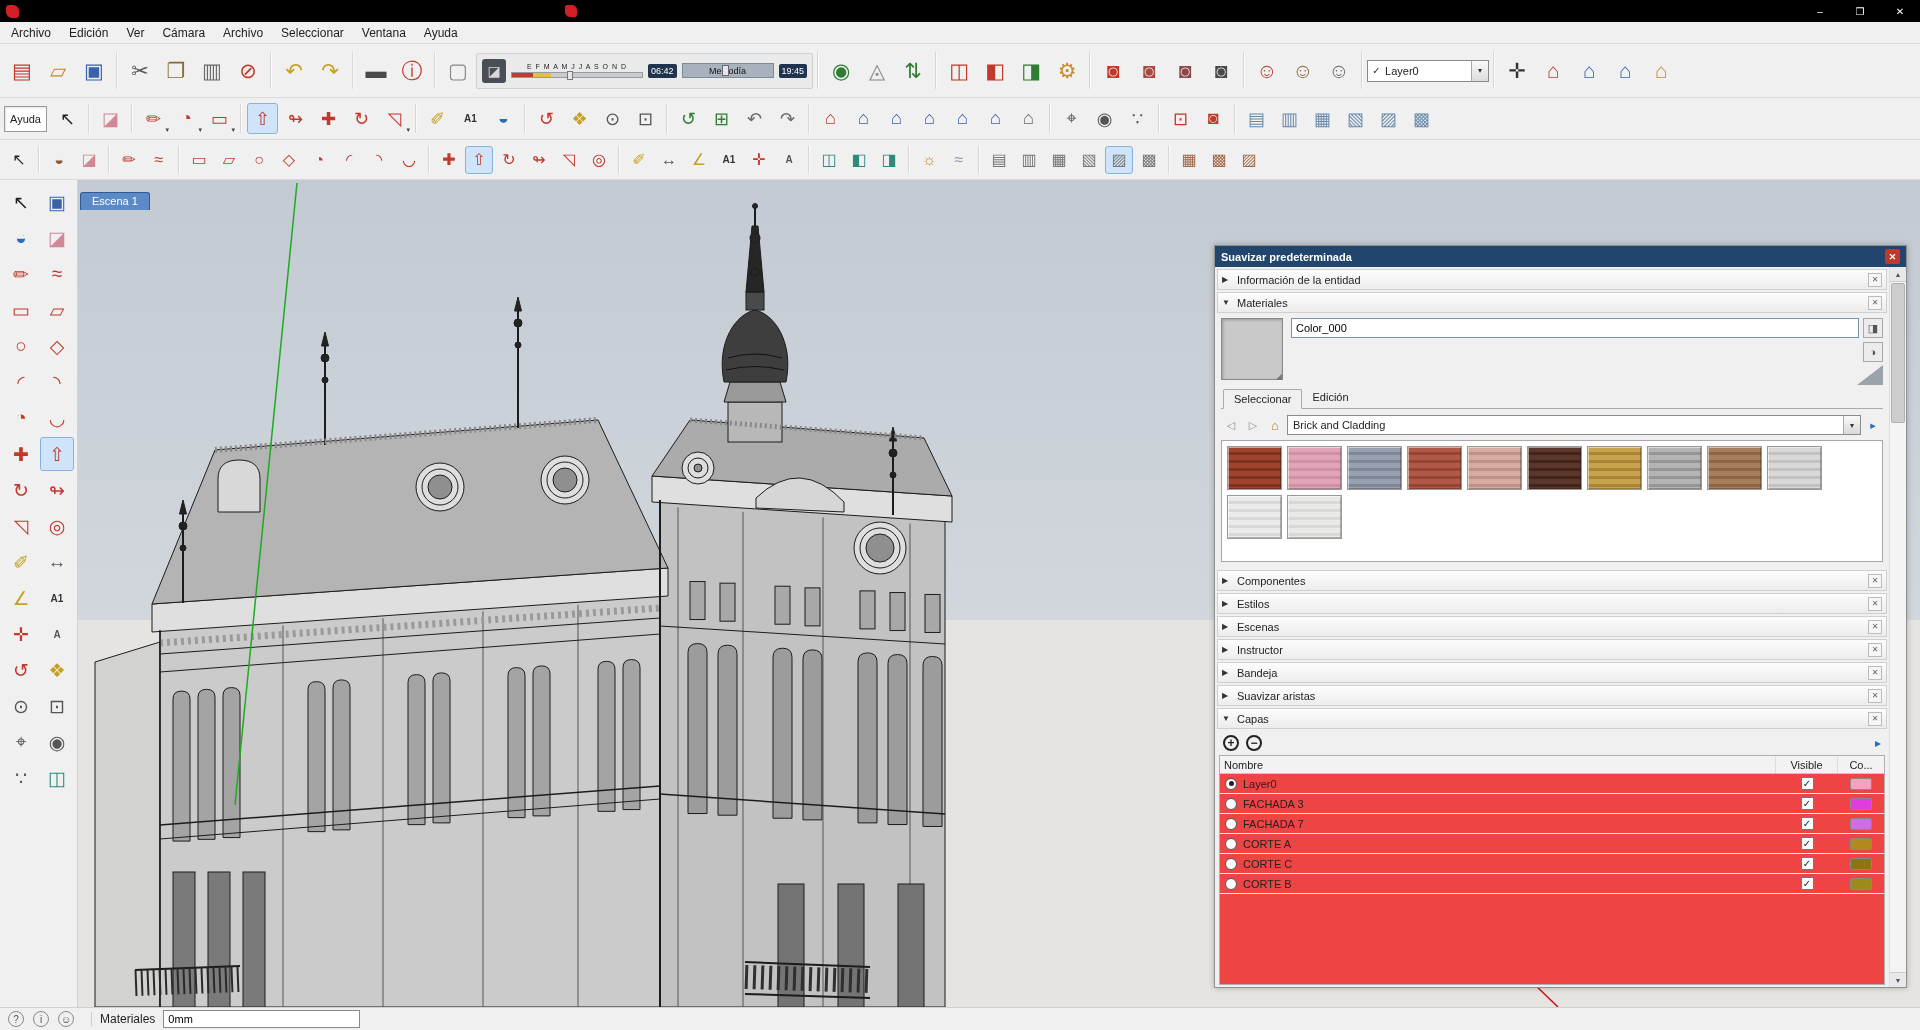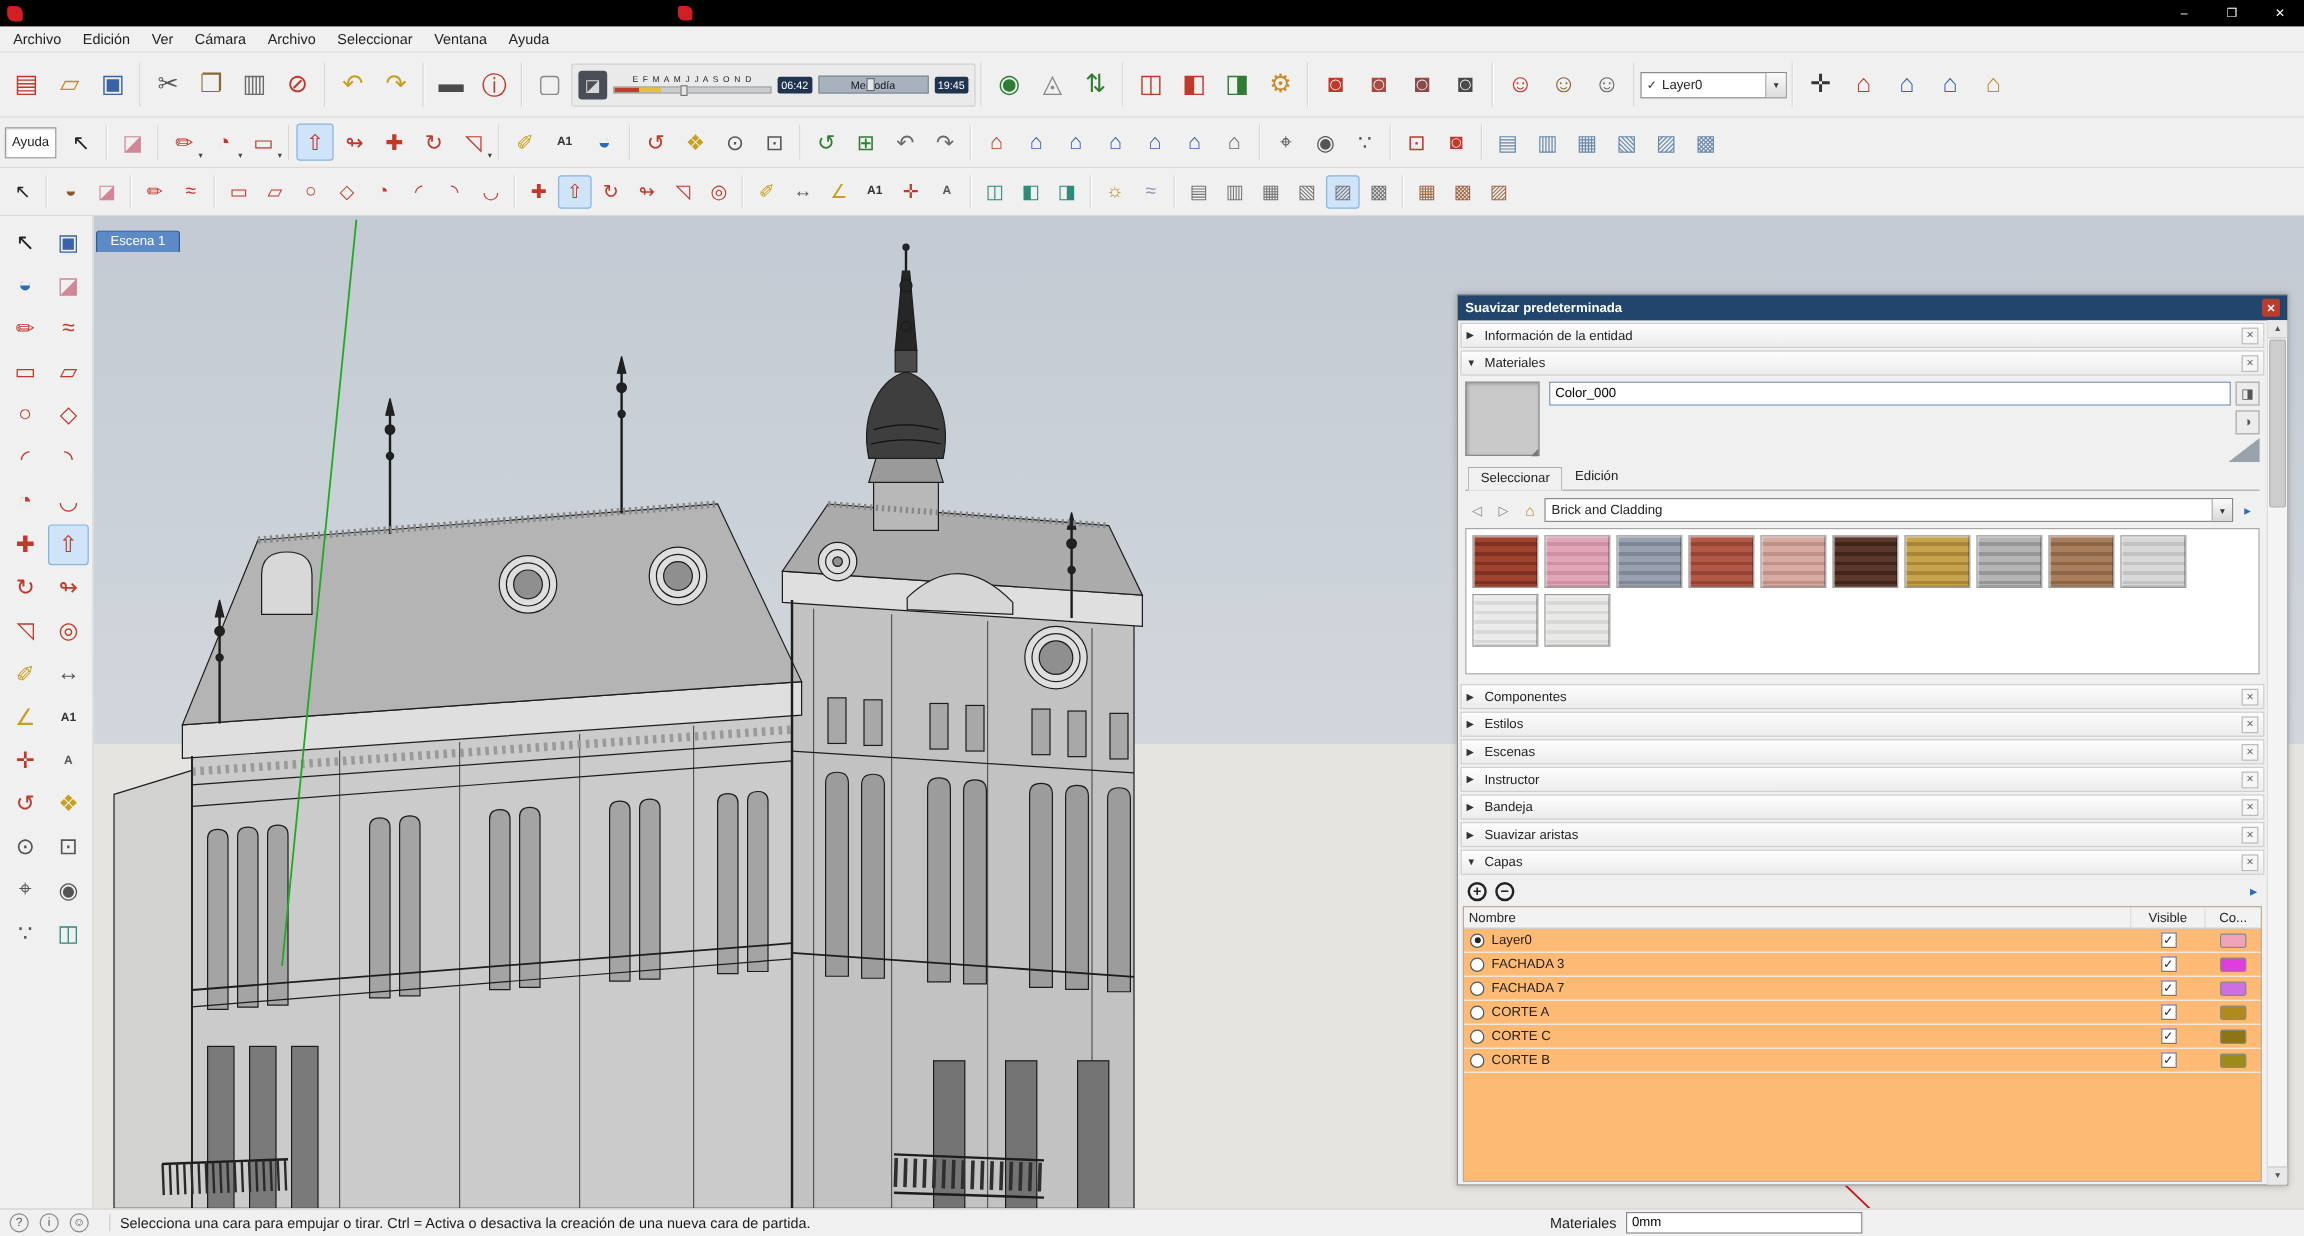--- a/index.html
+++ b/index.html
@@ -90,21 +90,21 @@
 .ms-label{flex:1;font-size:11px}
 .ms-dd{width:17px;height:100%;background:linear-gradient(#fafafa,#d8d8d8);border-left:1px solid #aaa;display:flex;align-items:center;justify-content:center;font-size:8px;color:#333}
 .swatch-area{background:#fff;border:1px solid #a8a8a8;padding:5px;height:122px;display:flex;flex-wrap:wrap;align-content:flex-start;gap:5px}
 .swatch{width:55px;height:44px;border:1px solid #999;box-shadow:inset 1px 1px 0 rgba(255,255,255,.5), inset -1px -1px 0 rgba(0,0,0,.25)}
 
 
 .capas-block{flex:1;display:flex;flex-direction:column;min-height:0}
 .layers-toolbar{display:flex;align-items:center;gap:7px;padding:4px 6px;flex:none}
 .circle-btn{width:16px;height:16px;border:2px solid #222;border-radius:50%;display:flex;align-items:center;justify-content:center;font-size:12px;font-weight:bold;color:#222;line-height:1}
 .layers-detail{margin-left:auto;color:#2a6db5;font-size:12px}
-.layers-table{flex:1;display:flex;flex-direction:column;background:#fdba74;border:1px solid #b0b0b0;margin:0 2px 2px;overflow:hidden;min-height:0}
+.layers-table{flex:1;display:flex;flex-direction:column;background:#ef4444;border:1px solid #b0b0b0;margin:0 2px 2px;overflow:hidden;min-height:0}
 .lt-head{display:flex;background:#f2f2f2;border-bottom:1px solid #c8c8c8;height:18px;flex:none}
 .hcell{padding:2px 4px;border-right:1px solid #ddd;font-size:11px}
 .lt-name{flex:1;display:flex;align-items:center}
 .lt-vis{width:62px;display:flex;align-items:center;justify-content:center}
 .lt-col{width:46px;display:flex;align-items:center;justify-content:center;border-right:none !important}
 .lt-row{display:flex;height:20px;align-items:center;border-bottom:1px solid #f1f1f1}
 .radio{width:12px;height:12px;border:1px solid #555;border-radius:50%;margin:0 6px 0 5px;position:relative;background:#fff;flex:none}
 .radio.on::after{content:"";position:absolute;inset:2.5px;background:#222;border-radius:50%}
 .lt-nm{font-size:11px}
 .cb{width:13px;height:13px;border:1px solid #777;background:#fff;display:flex;align-items:center;justify-content:center;font-size:10px;color:#222}
@@ -670,18 +670,17 @@
       </div>
     </div>
   </div>
 </div>
 
 <div id="statusbar">
   <div class="sb-ic">?</div>
   <div class="sb-ic">i</div>
   <div class="sb-ic">☺</div>
   <div class="sb-sep"></div>
-  <div class="sb-msg">Selecciona una cara para empujar o tirar. Ctrl = Activa o desactiva la creación de una nueva cara de partida.</div>
   <div class="sb-right">
     <span class="sb-label">Materiales</span>
     <input class="sb-input" value="0mm" style="">
   </div>
 </div>
 
 </body></html>

